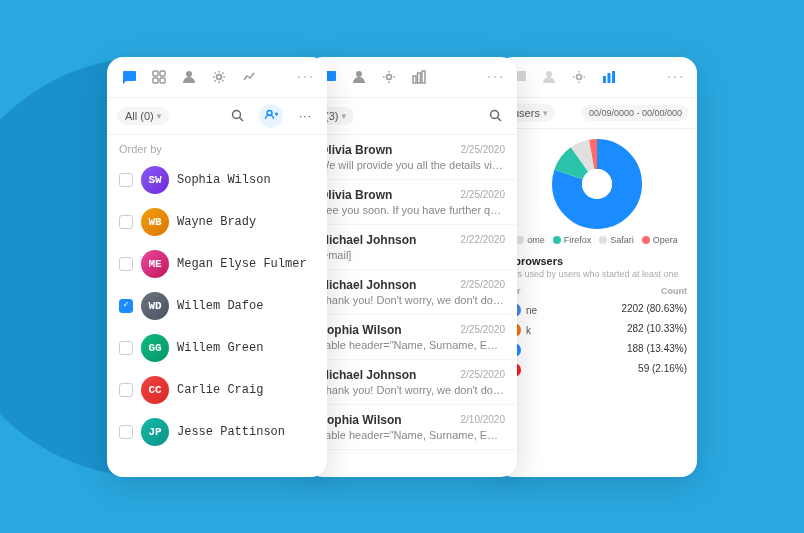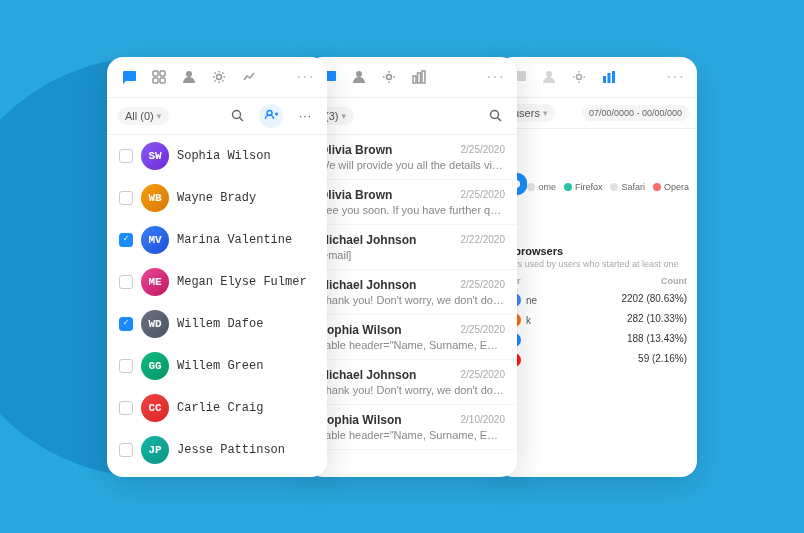--- a/index.html
+++ b/index.html
@@ -252,21 +252,21 @@
       border-radius: 10px;
       padding: 3px 7px;
       font-size: 9px;
       color: #666;
       white-space: nowrap;
     }
 
     
     .pie-container {
       display: flex;
-      flex-direction: row;
+      flex-direction: column;
       align-items: center;
       padding: 10px 8px 4px;
     }
 
     .pie-chart {
       width: 90px;
       height: 90px;
       margin-bottom: 6px;
     }
 
@@ -422,38 +422,34 @@
         <svg width="13" height="13" viewBox="0 0 13 13" fill="none" stroke="currentColor" stroke-width="1.5">
           <path d="M8.5 10c0-2.2-1.8-4-4-4s-4 1.8-4 4"></path>
           <circle cx="4.5" cy="4" r="2.5"></circle>
           <line x1="10" y1="5" x2="13" y2="5"></line>
           <line x1="11.5" y1="3.5" x2="11.5" y2="6.5"></line>
         </svg>
       </div>
       <div class="icon-btn">···</div>
     </div>
 
+    <div class="order-by">Order by</div>
 
     <div>
       <div class="contact-item">
         <div class="checkbox"></div>
         <div class="avatar av-purple">SW</div>
         <span class="contact-name">Sophia Wilson</span>
       </div>
       <div class="contact-item">
         <div class="checkbox"></div>
         <div class="avatar av-yellow">WB</div>
         <span class="contact-name">Wayne Brady</span>
       </div>
       <div class="contact-item">
-        <div class="checkbox checked"></div>
-        <div class="avatar av-blue">MV</div>
-        <span class="contact-name">Marina Valentine</span>
-      </div>
-      <div class="contact-item">
         <div class="checkbox"></div>
         <div class="avatar av-pink">ME</div>
         <span class="contact-name">Megan Elyse Fulmer</span>
       </div>
       <div class="contact-item">
         <div class="checkbox checked"></div>
         <div class="avatar av-gray">WD</div>
         <span class="contact-name">Willem Dafoe</span>
       </div>
       <div class="contact-item">
@@ -603,21 +599,21 @@
       <div class="toolbar-spacer"></div>
       <div class="toolbar-dots">···</div>
     </div>
 
     <div class="stats-search-row">
       <div class="filter-badge">
         <span>users</span>
         <span class="chevron">▾</span>
       </div>
       <div class="search-spacer"></div>
-      <div class="date-range">07/00/0000 - 00/00/000</div>
+      <div class="date-range">00/09/0000 - 00/00/000</div>
     </div>
 
     <div class="pie-container">
       <svg class="pie-chart" viewBox="0 0 90 90">
 
         <circle cx="45" cy="45" r="30" fill="none" stroke="#1a8cff" stroke-width="30" stroke-dasharray="150.8 188.5" stroke-dashoffset="0" transform="rotate(-90 45 45)"></circle>
 
         <circle cx="45" cy="45" r="30" fill="none" stroke="#29c4a9" stroke-width="30" stroke-dasharray="18.85 320.4" stroke-dashoffset="-150.8" transform="rotate(-90 45 45)"></circle>
 
         <circle cx="45" cy="45" r="30" fill="none" stroke="#e0e0e0" stroke-width="30" stroke-dasharray="13.19 325.1" stroke-dashoffset="-169.65" transform="rotate(-90 45 45)"></circle>

